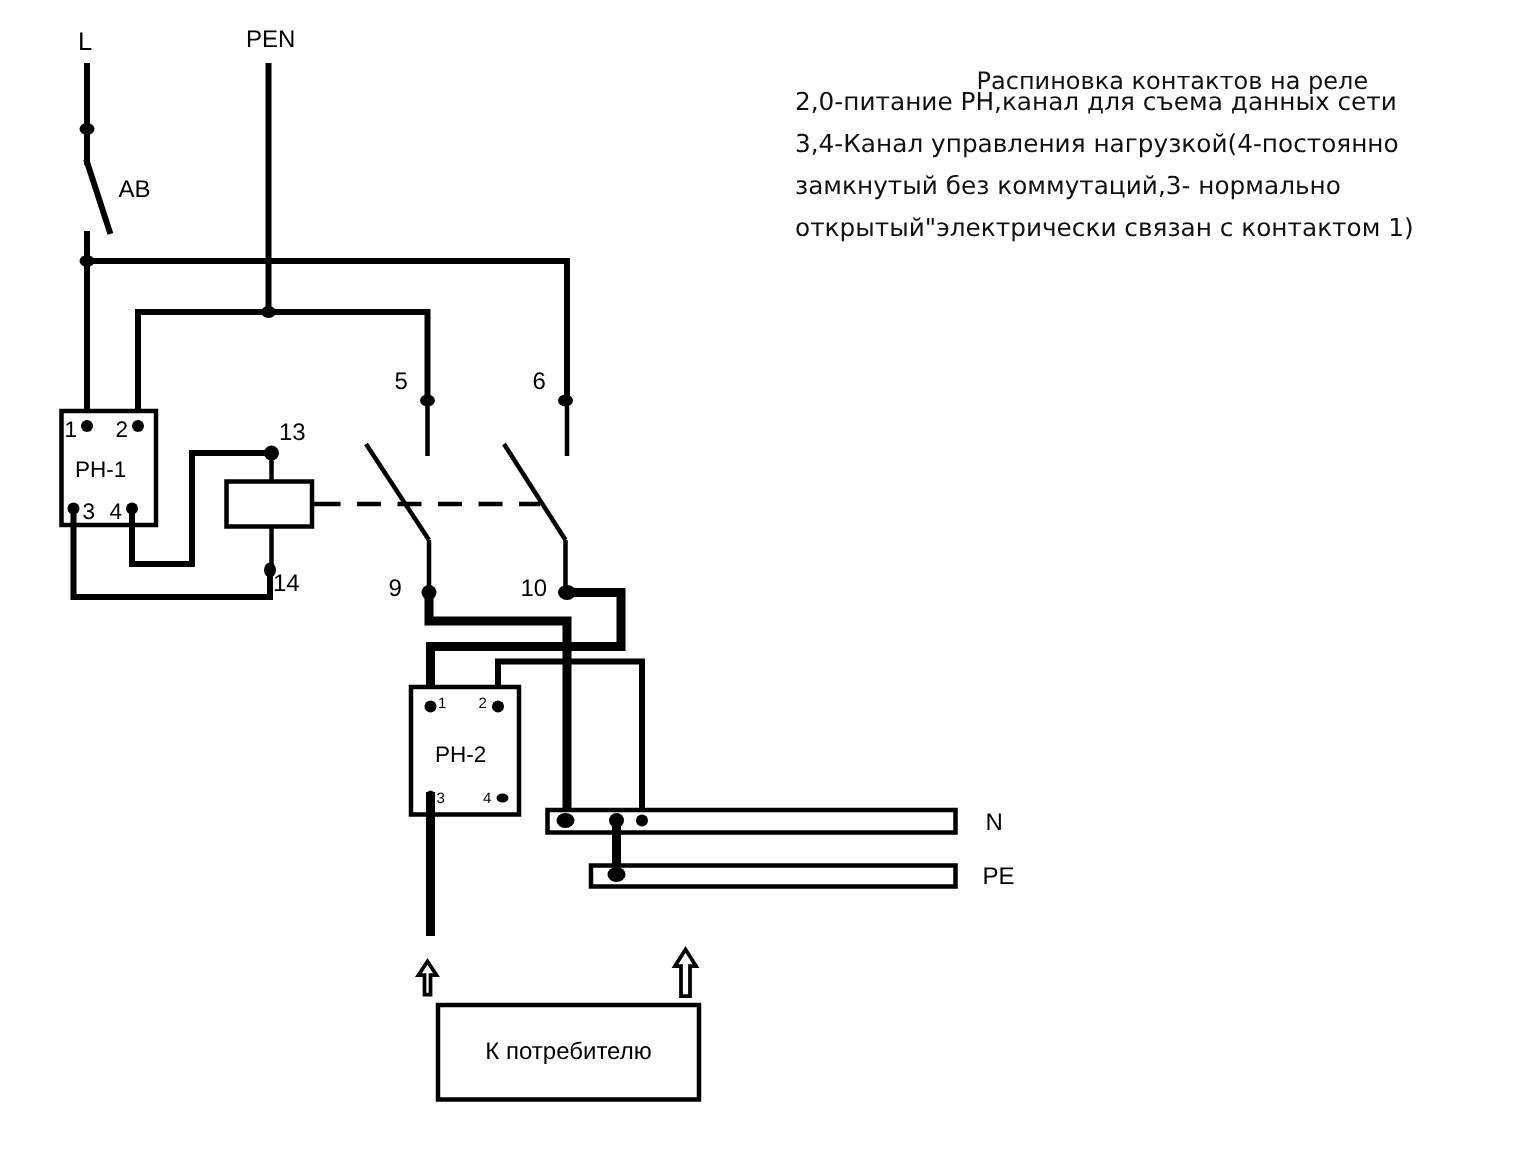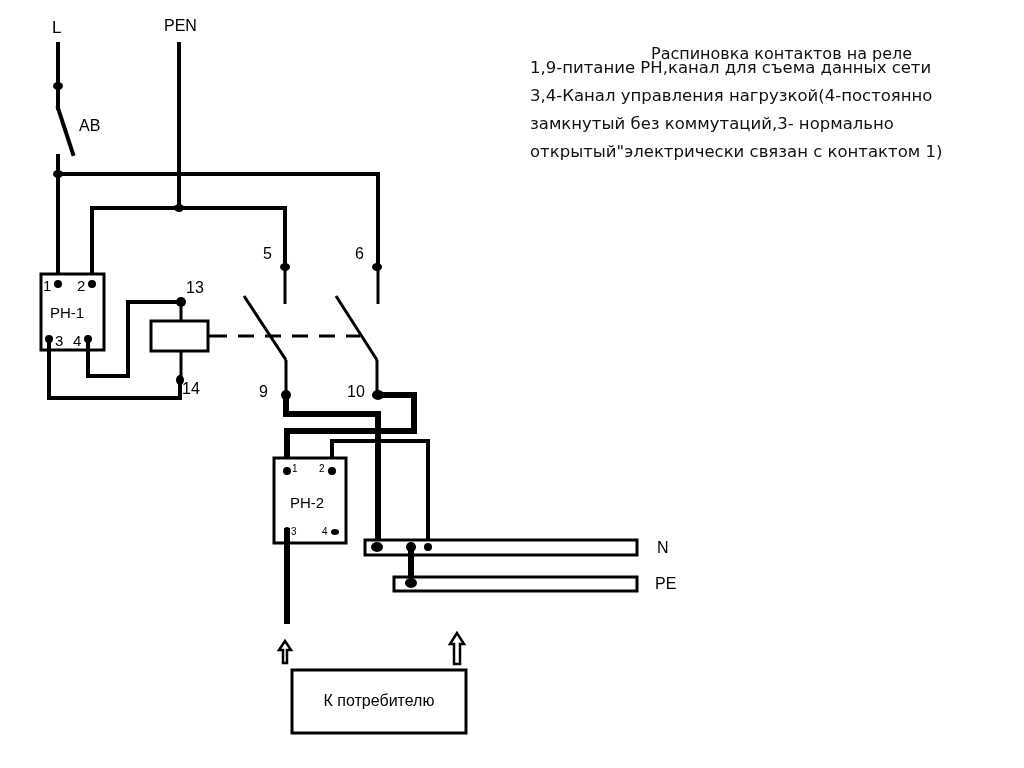--- a/index.html
+++ b/index.html
@@ -125,16 +125,16 @@
     <polygon points="457,633 450,644 454,644 454,664 460,664 460,644 464,644" fill="#fff" stroke="#000" stroke-width="2.5"></polygon>
   </g>
 
   <g>
     <rect class="box" x="292" y="670" width="174" height="63"></rect>
     <text class="lbl" x="379" y="706" font-size="16" text-anchor="middle">К потребителю</text>
   </g>
 </svg>
 
 <div class="note-title">Распиновка контактов на реле</div>
-<div class="note" style="top:54px;">1,9-питание РН,канал для съема данных сети</div>
+<div class="note" style="top:54px;">2,0-питание РН,канал для съема данных сети</div>
 <div class="note" style="top:82px;text-align:right;">3,4-Канал управления нагрузкой(4-постоянно</div>
 <div class="note" style="top:110px;">замкнутый без коммутаций,3- нормально</div>
 <div class="note" style="top:138px;">открытый"электрически связан с контактом 1)</div>
 
 </body></html>

